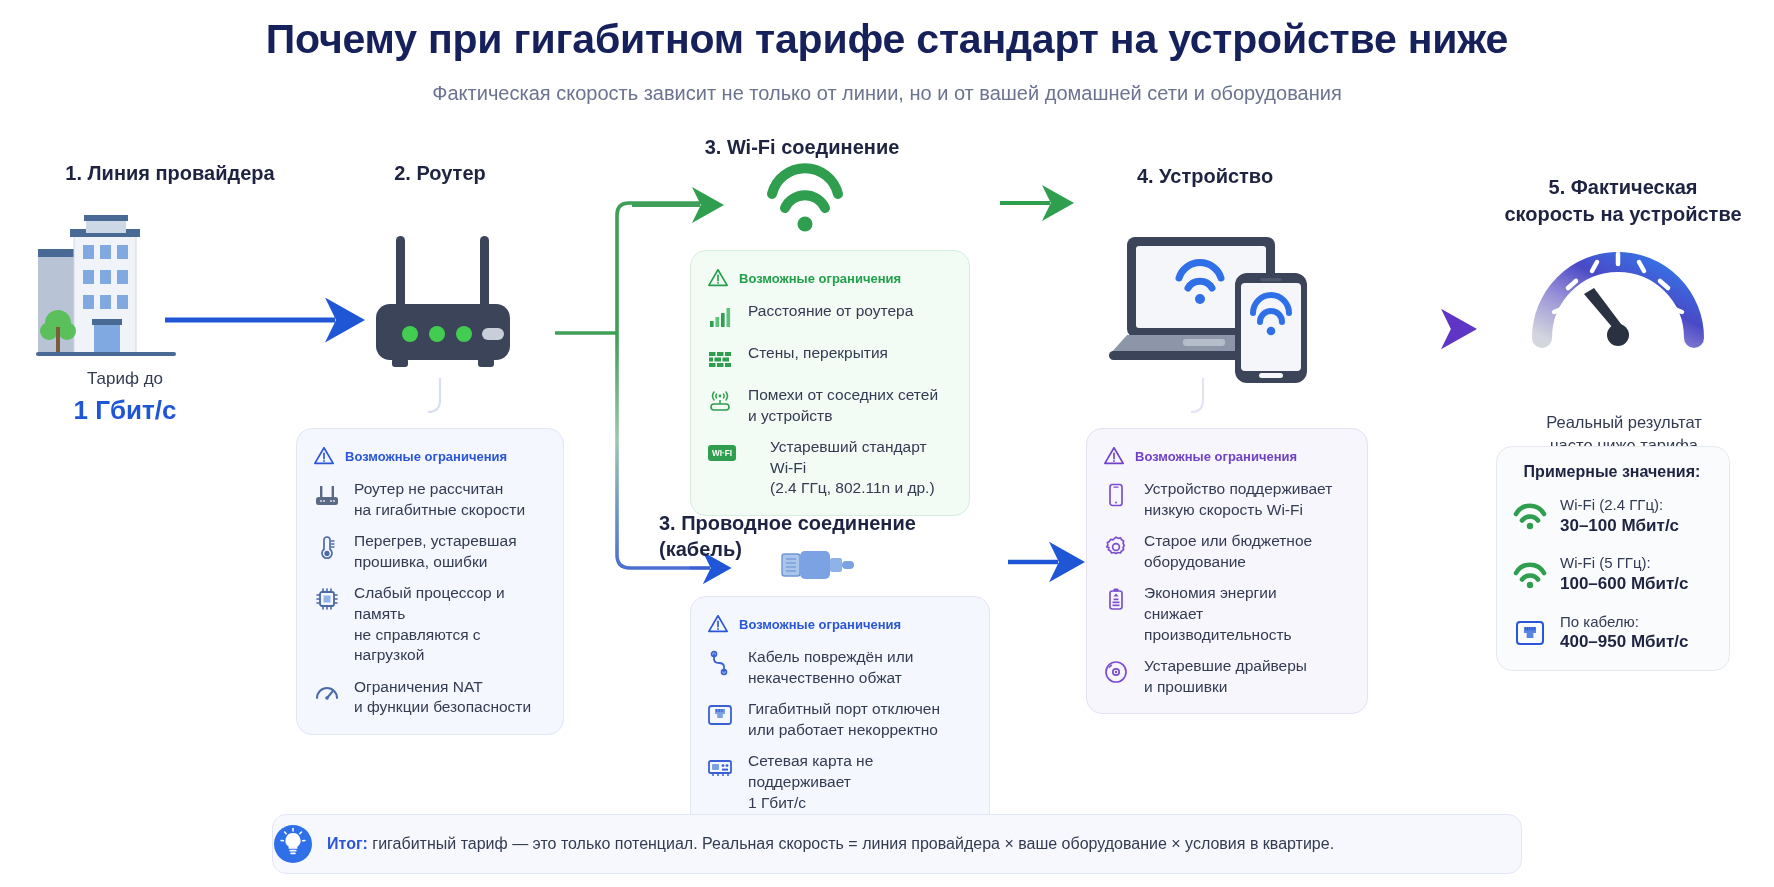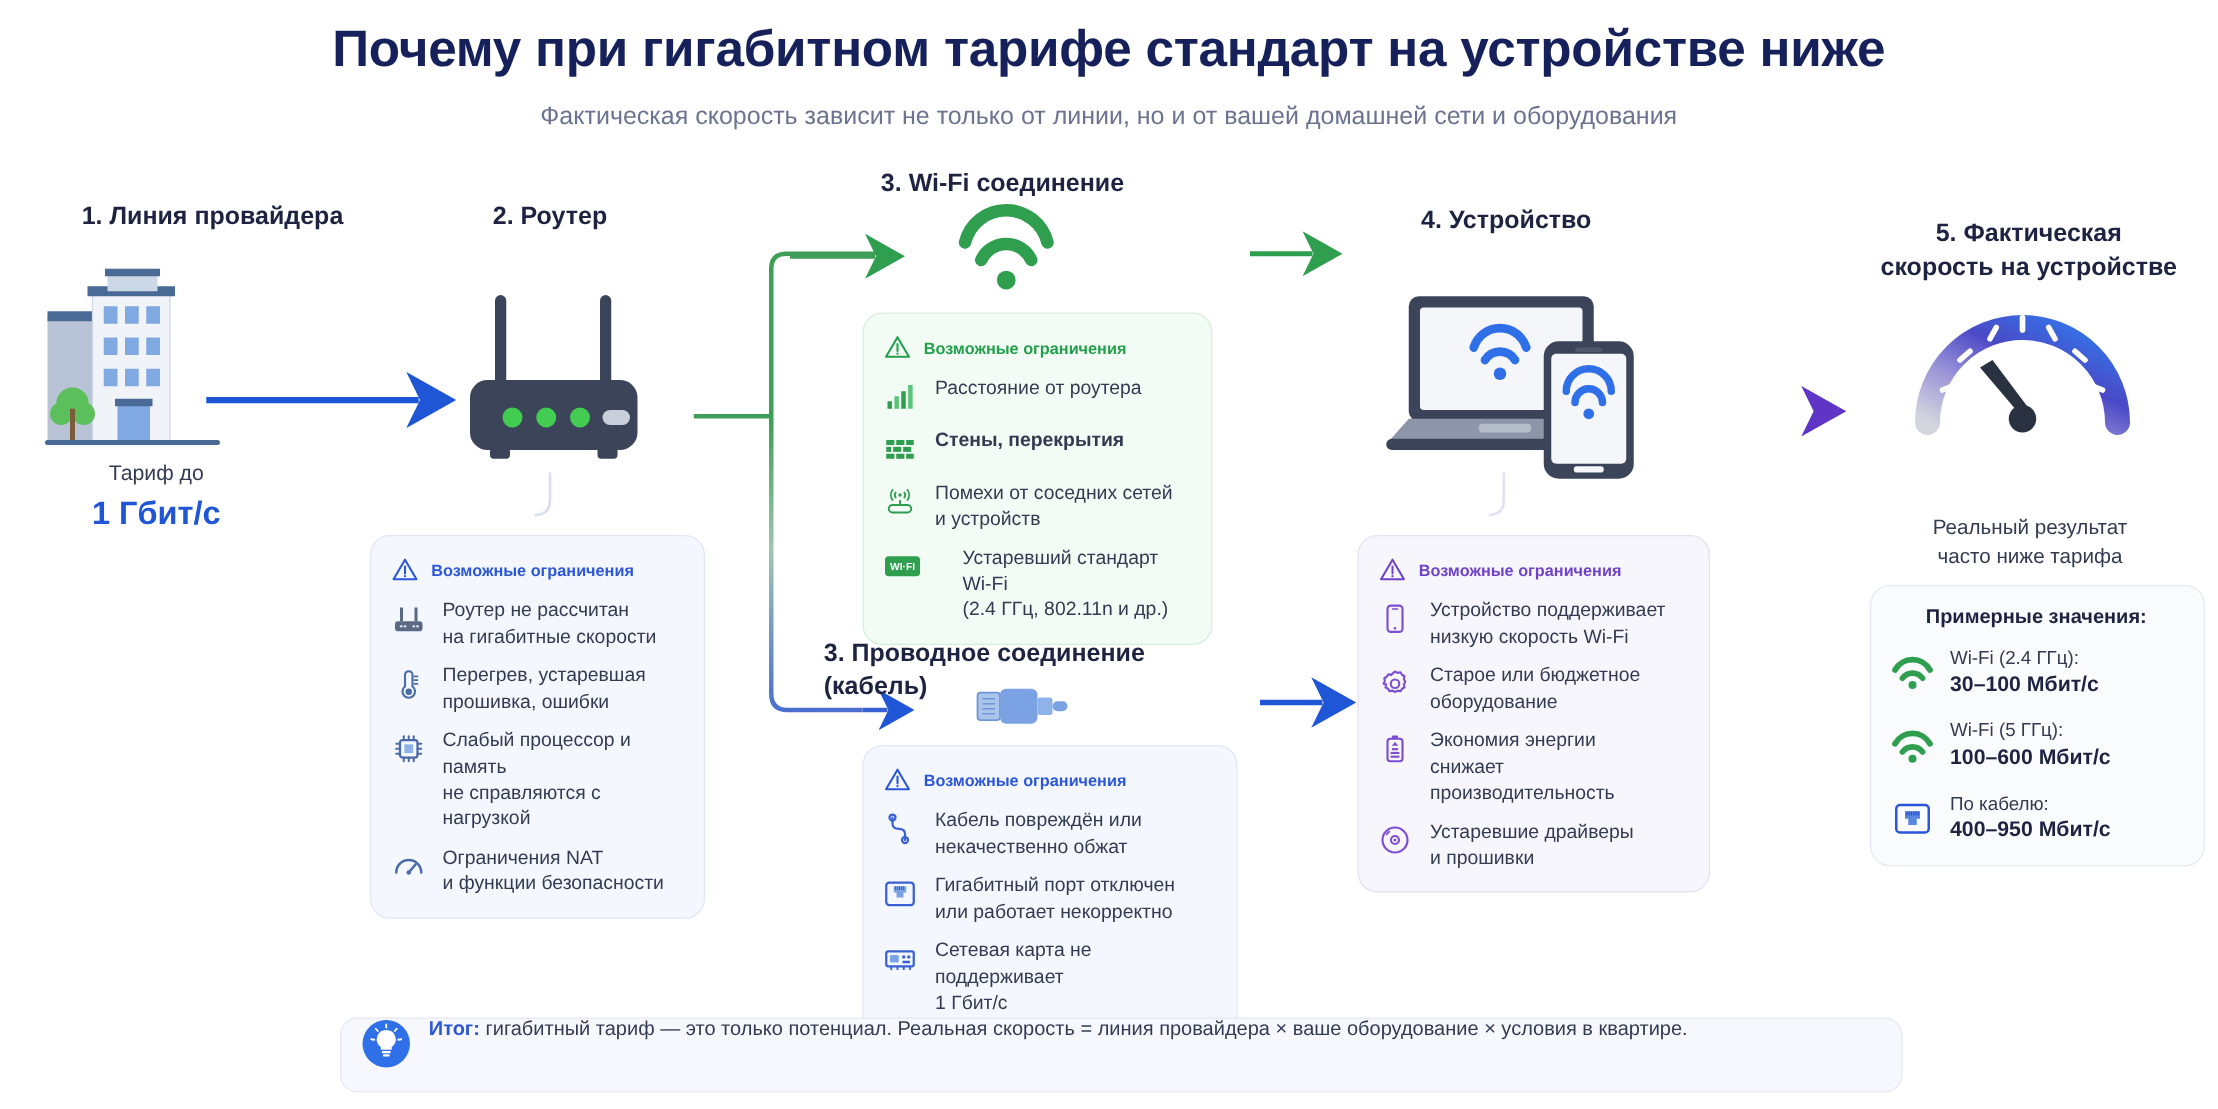--- a/index.html
+++ b/index.html
@@ -73,21 +73,21 @@
   .cap { position: absolute; text-align: center; line-height: 1.3; }
   .cap .l1 { font-size: 17px; color: #333b52; }
   .cap .l2 { font-size: 26px; color: #1f56d6; font-weight: bold; margin-top: 4px; }
   .cap2 { position: absolute; text-align: center; font-size: 16.5px;
           color: #333b52; line-height: 1.38; }
 
   
   .footer {
     position: absolute; left: 272px; top: 814px; width: 1250px; height: 60px;
     background: #f6f8fd; border: 1px solid #e2e7f5; border-radius: 14px;
-    display: flex; align-items: flex-start; padding-left: 16px; gap: 14px;
+    display: flex; align-items: center; gap: 14px;
   }
   .footer .ftxt { font-size: 16px; color: #333b52; }
   .footer .ftxt b { color: #2b56d8; font-weight: bold; }
 
   svg { display: block; overflow: visible; }
   .abs { position: absolute; }
 </style>
 </head>
 <body>
 
@@ -337,21 +337,21 @@
               <rect x="18" y="6" width="6" height="4"></rect>
             <rect x="2" y="11.5" width="4" height="4"></rect>
               <rect x="7.5" y="11.5" width="6.5" height="4"></rect>
               <rect x="15.5" y="11.5" width="6.5" height="4"></rect>
             <rect x="2" y="17" width="6.5" height="4"></rect>
               <rect x="10" y="17" width="6.5" height="4"></rect>
               <rect x="18" y="17" width="6" height="4"></rect>
           </g>
         </svg>
       </span>
-      <span class="txt" style="white-space: pre-line; font-weight: bold;">Стены, перекрытия</span>
+      <span class="txt" style="white-space: pre-line;">Стены, перекрытия</span>
     </div>
 
     <div class="row">
       <span class="ico">
         <svg width="26" height="26" viewBox="0 0 26 26">
           <g stroke="#2f9e4f" stroke-width="1.5" fill="none" stroke-linecap="round">
             <path d="M7 4 a5 6 0 0 0 0 8"></path>
               <path d="M19 4 a5 6 0 0 1 0 8"></path>
             <path d="M9.5 6 a2.5 3 0 0 0 0 4"></path>
               <path d="M16.5 6 a2.5 3 0 0 1 0 4"></path>
@@ -566,21 +566,21 @@
     </g>
     <path d="M90 106 L56 66 L66 60 L96 100 Z" fill="#2a3242"></path>
     <circle cx="90" cy="107" r="11" fill="#2a3242"></circle>
   </svg>
 
   <div class="cap2" style="left:1484px; top:388px; width:280px; white-space:pre-line;">
     <span>Реальный результат
 часто ниже тарифа</span>
   </div>
 
-  <div class="panel plain" style="left:1496px; top:468px; width:268px;">
+  <div class="panel plain" style="left:1496px; top:446px; width:234px;">
     <div class="vcard-title">Примерные значения:</div>
 
     <div class="vrow">
       <span class="ico">
         <svg width="34" height="26" viewBox="0 0 34 26">
           <path d="M3 11 a16 16 0 0 1 28 0" fill="none" stroke="#2f9e4f" stroke-width="4.6" stroke-linecap="round"></path>
           <path d="M9 17.5 a10 10 0 0 1 16 0" fill="none" stroke="#2f9e4f" stroke-width="4.6" stroke-linecap="round"></path>
           <circle cx="17" cy="23" r="3.2" fill="#2f9e4f"></circle>
         </svg>
       </span>

